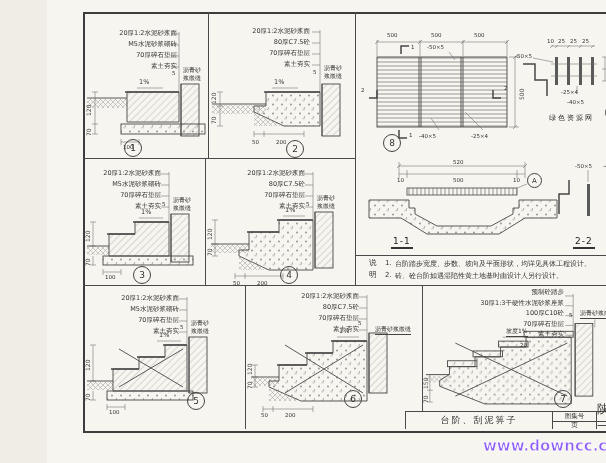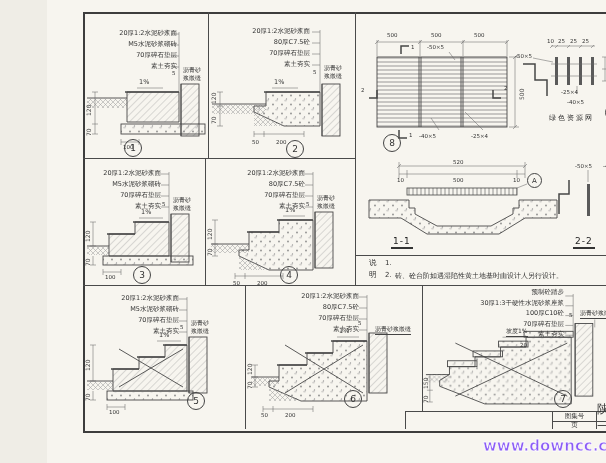--- a/index.html
+++ b/index.html
@@ -379,24 +379,26 @@
     <span class="lbl sm" style="left:271px;top:26px">10</span>
     <span class="lbl sm" style="left:271px;top:37px">25</span>
     <span class="lbl sm" style="left:271px;top:48px">25</span>
     <span class="sect" style="left:218px;top:78px">2-2</span>
   </div>
 
   <div class="panel" style="left:308px;top:255px;width:284px;height:30px">
     <span class="note-ch" style="left:14px;top:3px">说</span>
     <span class="note-ch" style="left:14px;top:15px">明</span>
     <span class="note-line" style="left:30px;top:4px">1.</span>
+    <span class="note-line" style="left:40px;top:4px">台阶踏步宽度、步数、坡向及平面形状，均详见具体工程设计。</span>
     <span class="note-line" style="left:30px;top:16px">2.</span>
     <span class="note-line" style="left:40px;top:16px">砖、砼台阶如遇湿陷性黄土地基时由设计人另行设计。</span>
   </div>
 
+  <div class="tb-cell" style="left:359px;top:412px;width:146px;height:17px;font-size:9px;letter-spacing:2px">台阶、刮泥箅子</div>
   <div class="tb-cell" style="left:506px;top:412px;width:43px;height:9px;font-size:6.5px">图集号</div>
   <div class="tb-cell" style="left:550px;top:412px;width:38px;height:9px;font-size:12px">陕J18—95</div>
   <div class="tb-cell" style="left:506px;top:421px;width:43px;height:8px;font-size:6.5px">页</div>
   <div class="tb-cell" style="left:550px;top:421px;width:38px;height:8px;font-size:7.5px">5</div>
 
   <div class="wmurl">www.downcc.com</div>
 
 </div>
 
 </body></html>

